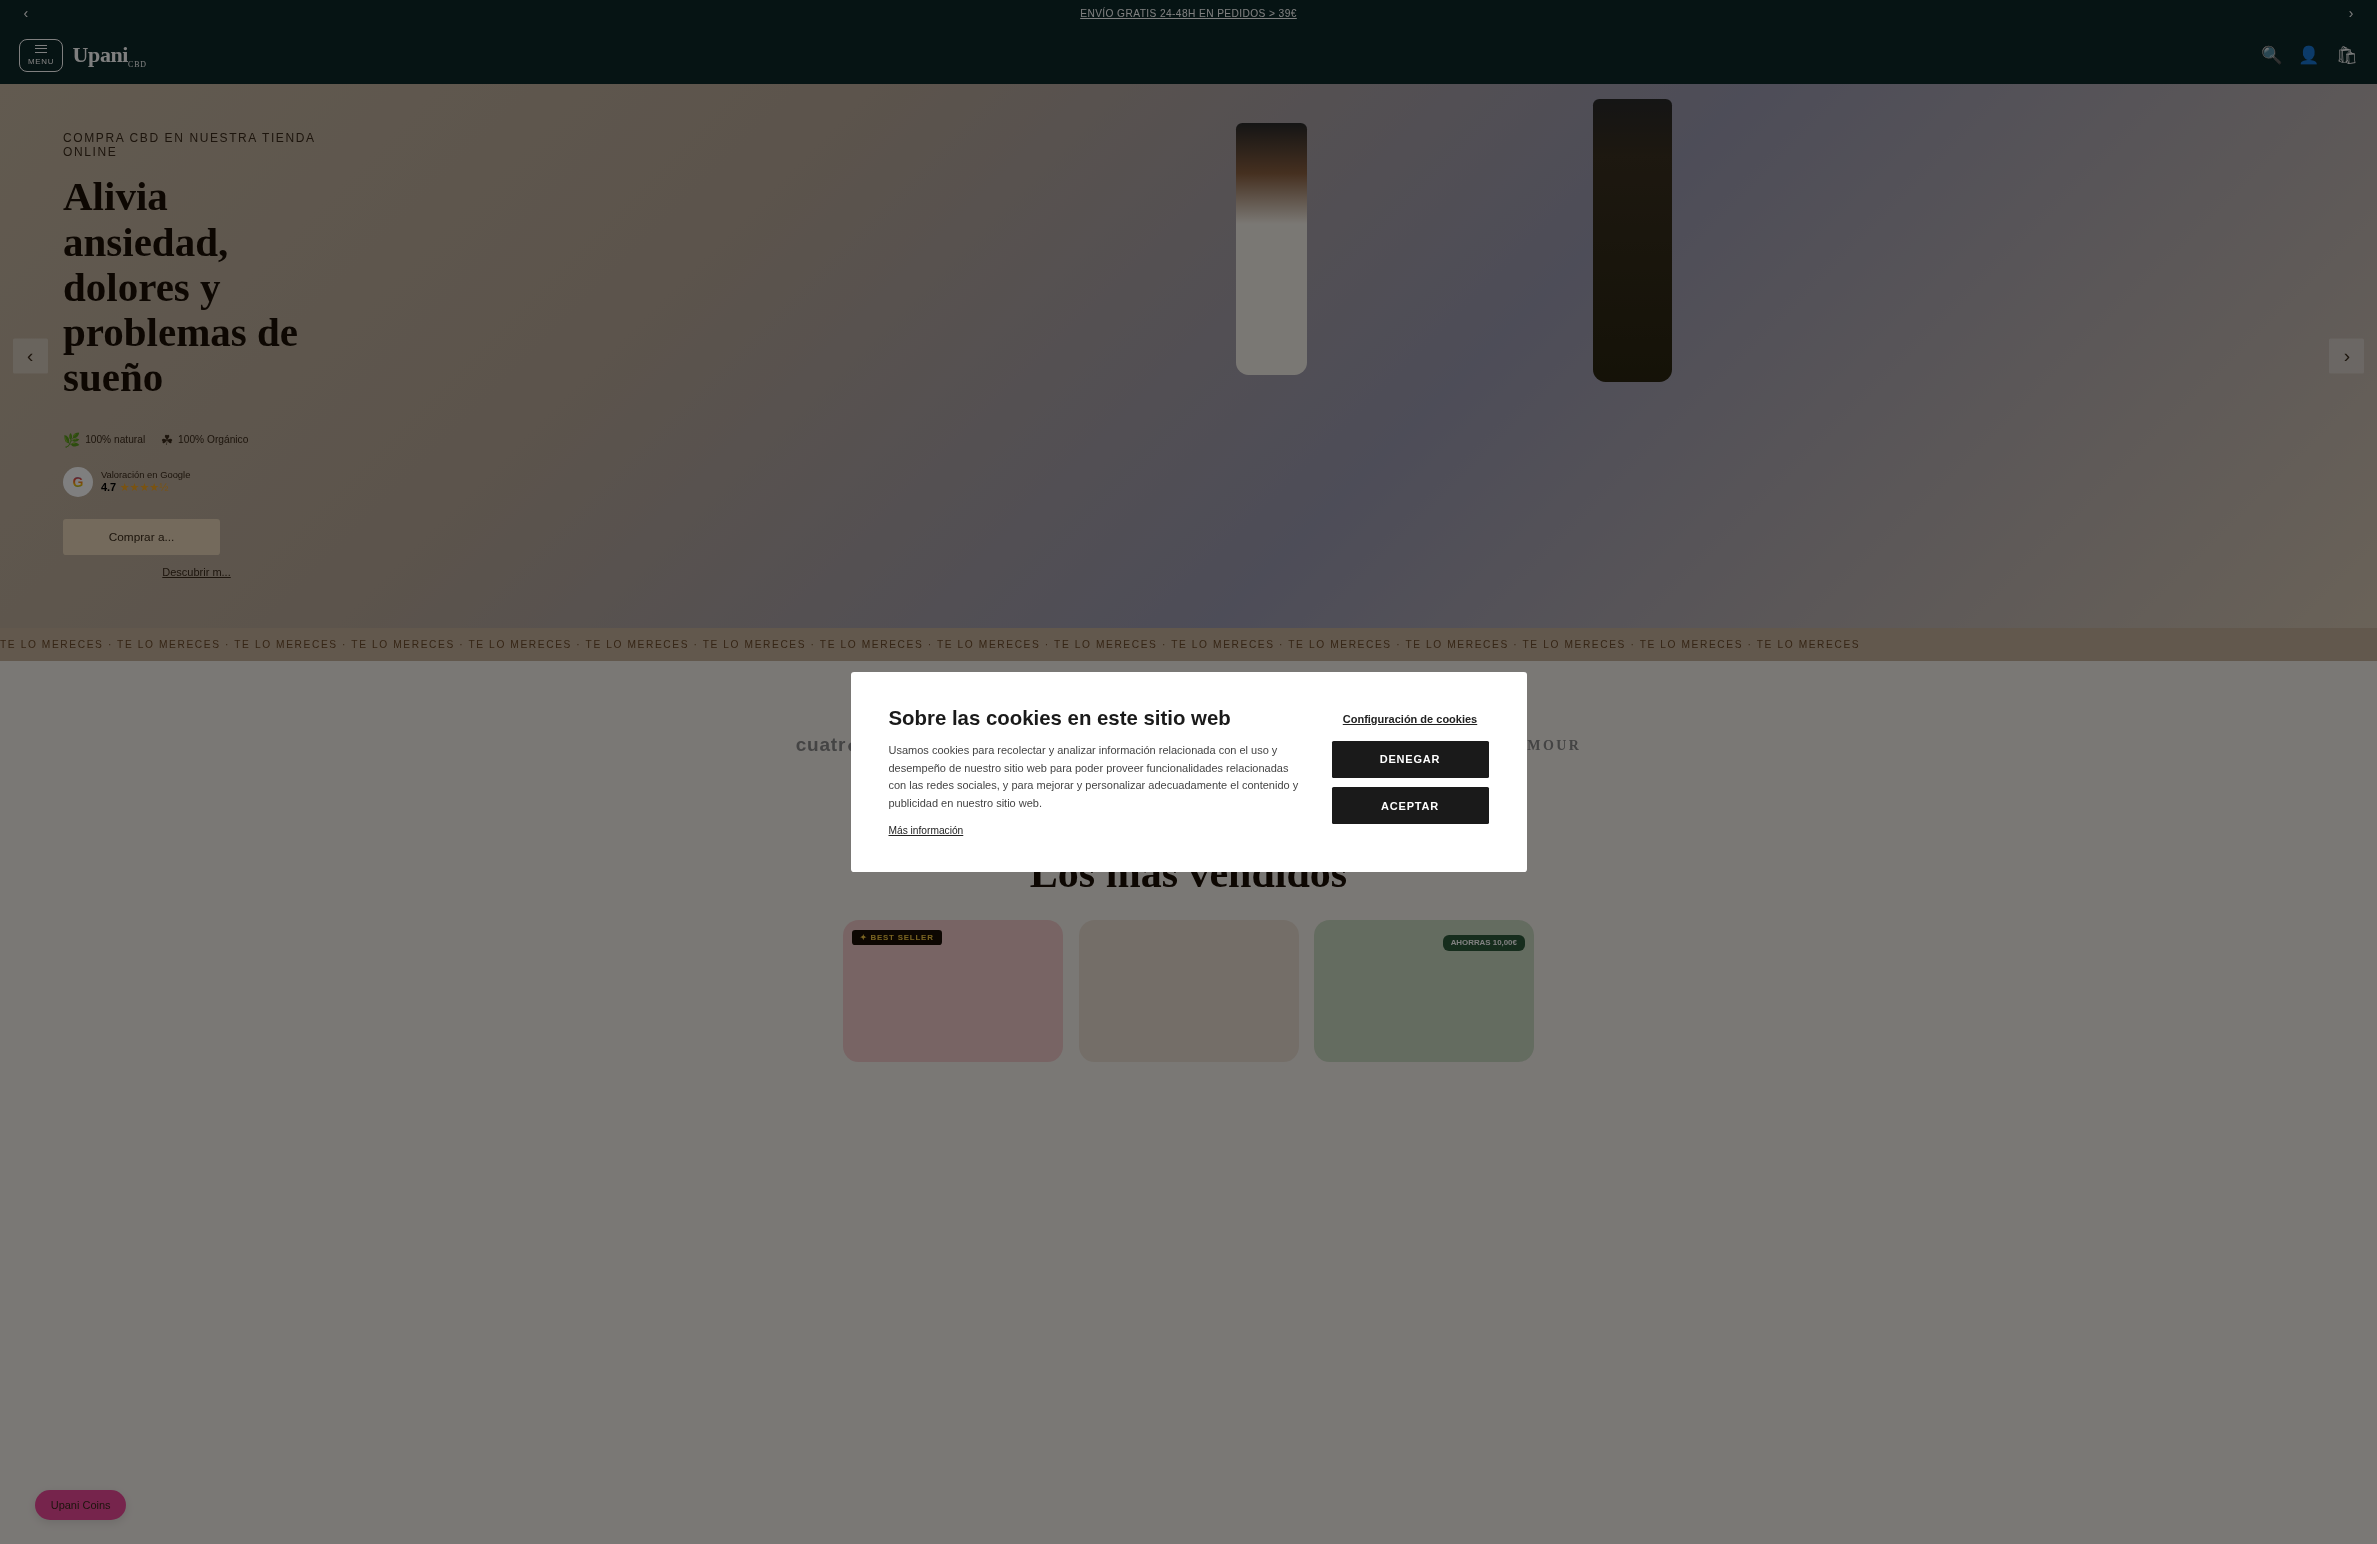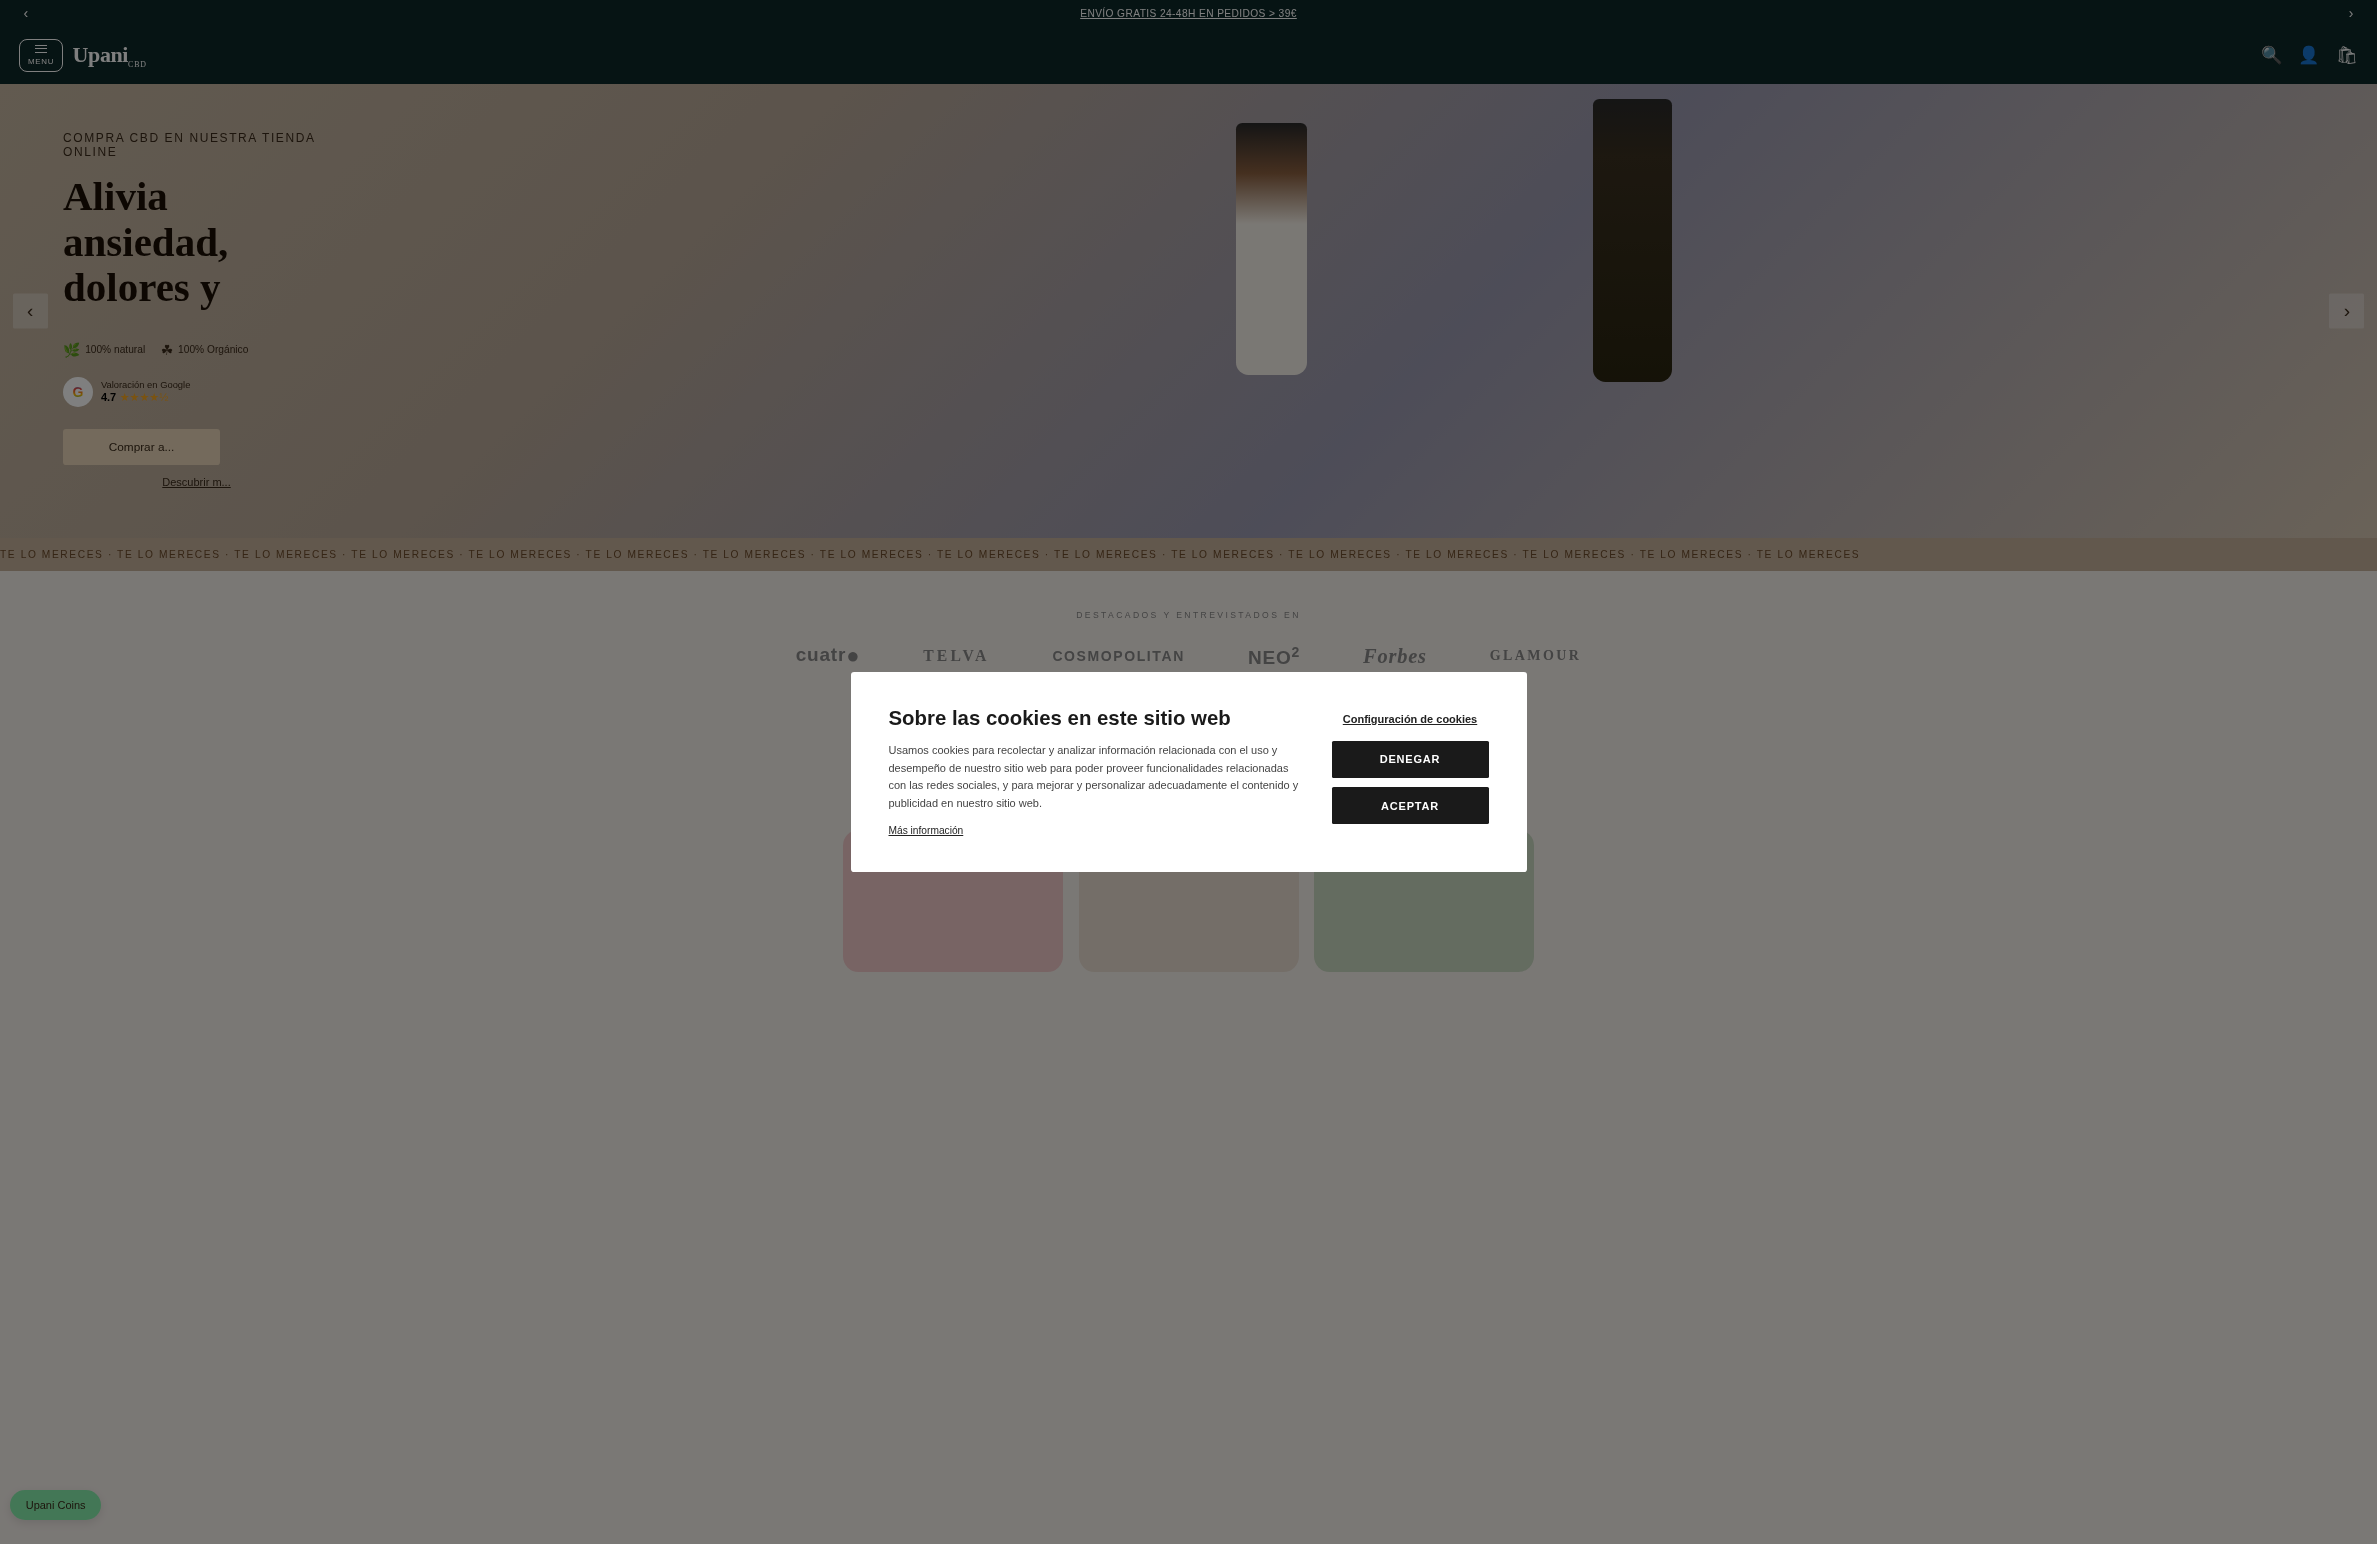--- a/index.html
+++ b/index.html
@@ -346,22 +346,22 @@
       font-weight: 700;
       letter-spacing: 0.8px;
       cursor: pointer;
       border-radius: 1.6px;
     }
 
     
     .coins-btn {
       position: fixed;
       bottom: 23.6px;
-      left: 10px;
-      background: #86efac;
+      left: 35px;
+      background: #ec4899;
       border: none;
       border-radius: 19px;
       padding: 9.4px 15.7px;
       font-size: 11px;
       font-weight: 500;
       color: #3a2a1a;
       cursor: pointer;
       z-index: 50;
       box-shadow: 0 3.1px 9.4px rgba(0,0,0,0.1);
     }
@@ -396,20 +396,21 @@
   </div>
 </header>
 
 <section class="hero">
   <button class="hero-nav prev">‹</button>
 
   <div class="hero-content">
     <p class="hero-subtext">COMPRA CBD EN NUESTRA TIENDA ONLINE</p>
     <h1 class="hero-title">
       <span>Alivia ansiedad, dolores y</span><br>
+      <span>problemas de sueño</span>
     </h1>
     <div class="hero-badges">
       <div class="hero-badge">
         <span class="badge-icon">🌿</span>
         <span>100% natural</span>
       </div>
       <div class="hero-badge">
         <span class="badge-icon">☘</span>
         <span>100% Orgánico</span>
       </div>

